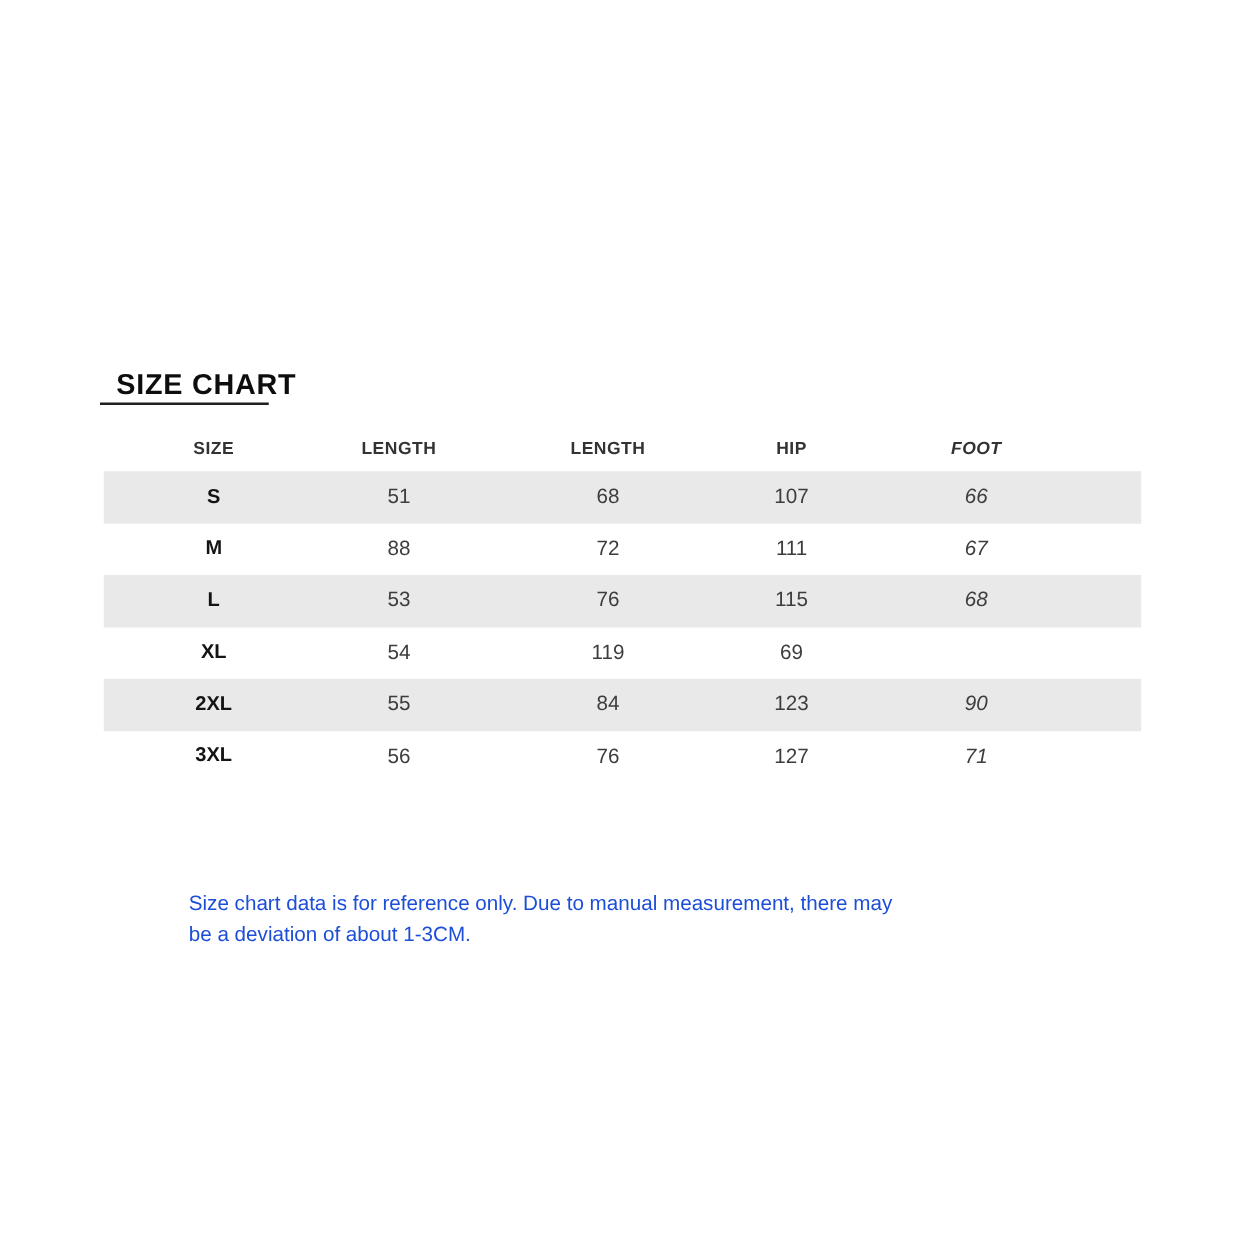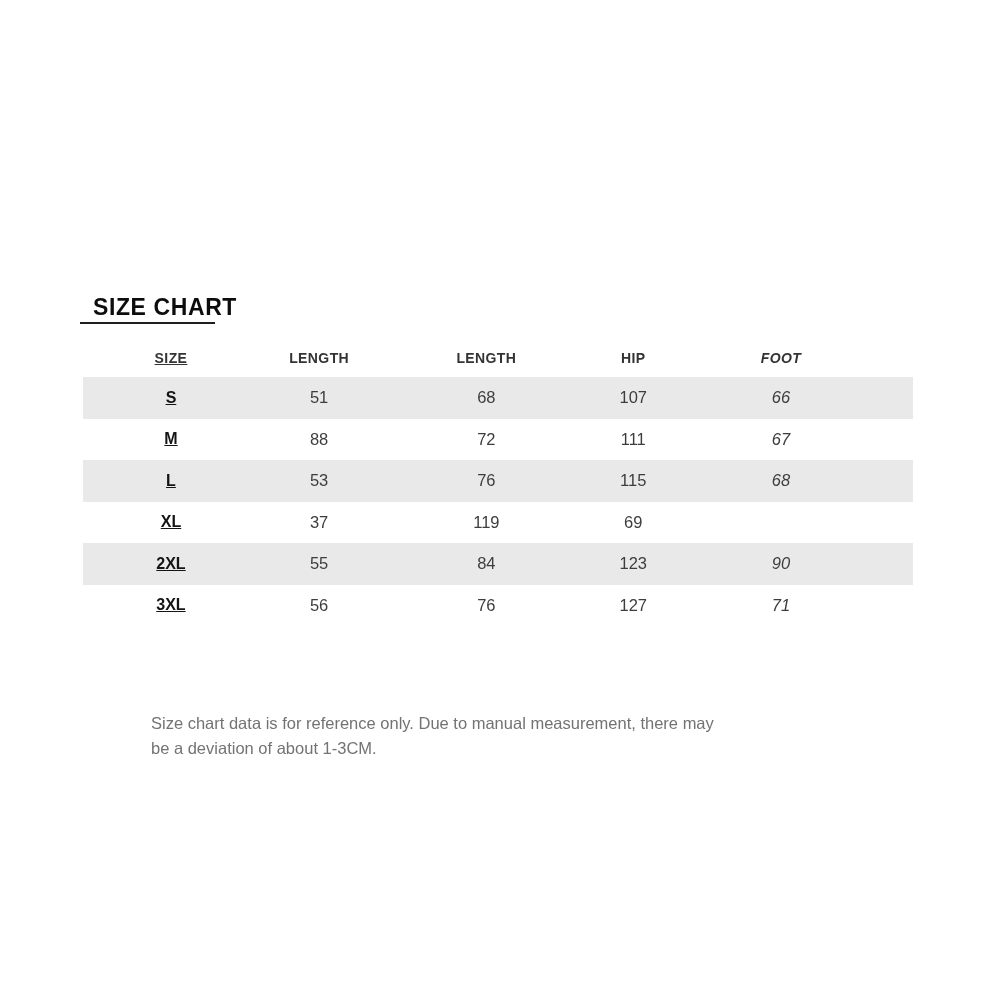--- a/index.html
+++ b/index.html
@@ -48,21 +48,21 @@
   .trow.header-row {
     height: 39px;
   }
   .trow.striped {
     background: var(--stripe-color, #e9e9e9);
   }
   .cell {
     text-align: center;
     box-sizing: border-box;
   }
-  .cell:nth-child(1) { width: 21.2%; text-decoration: underline; }
+  .cell:nth-child(1) { width: 21.2%; }
   .cell:nth-child(2) { width: 14.5%; }
   .cell:nth-child(3) { width: 25.8%; }
   .cell:nth-child(4) { width: 9.6%;  }
   .cell:nth-child(5) { width: 26.0%; font-style: italic; }
   .header-row .cell {
     font-size: 14px;
     font-weight: 700;
     color: #333333;
     letter-spacing: 0.4px;
   }
@@ -76,21 +76,21 @@
     font-weight: 400;
     color: #3d3d3d;
   }
   .note {
     position: absolute;
     left: 151px;
     top: 711px;
     margin: 0;
     font-size: 16.5px;
     line-height: 25px;
-    color: #737373;
+    color: #1d4ed8;
     white-space: nowrap;
   }
 </style>
 </head>
 <body>
 
 <div class="page">
 
   <h1 class="page-title">SIZE CHART</h1>
 
@@ -121,21 +121,21 @@
         </div>
         <div class="trow striped">
           <div class="cell size-cell">L</div>
           <div class="cell value-cell">53</div>
           <div class="cell value-cell">76</div>
           <div class="cell value-cell">115</div>
           <div class="cell value-cell">68</div>
         </div>
         <div class="trow">
           <div class="cell size-cell">XL</div>
-          <div class="cell value-cell">37</div>
+          <div class="cell value-cell">54</div>
           <div class="cell value-cell">119</div>
           <div class="cell value-cell">69</div>
         </div>
         <div class="trow striped">
           <div class="cell size-cell">2XL</div>
           <div class="cell value-cell">55</div>
           <div class="cell value-cell">84</div>
           <div class="cell value-cell">123</div>
           <div class="cell value-cell">90</div>
         </div>

